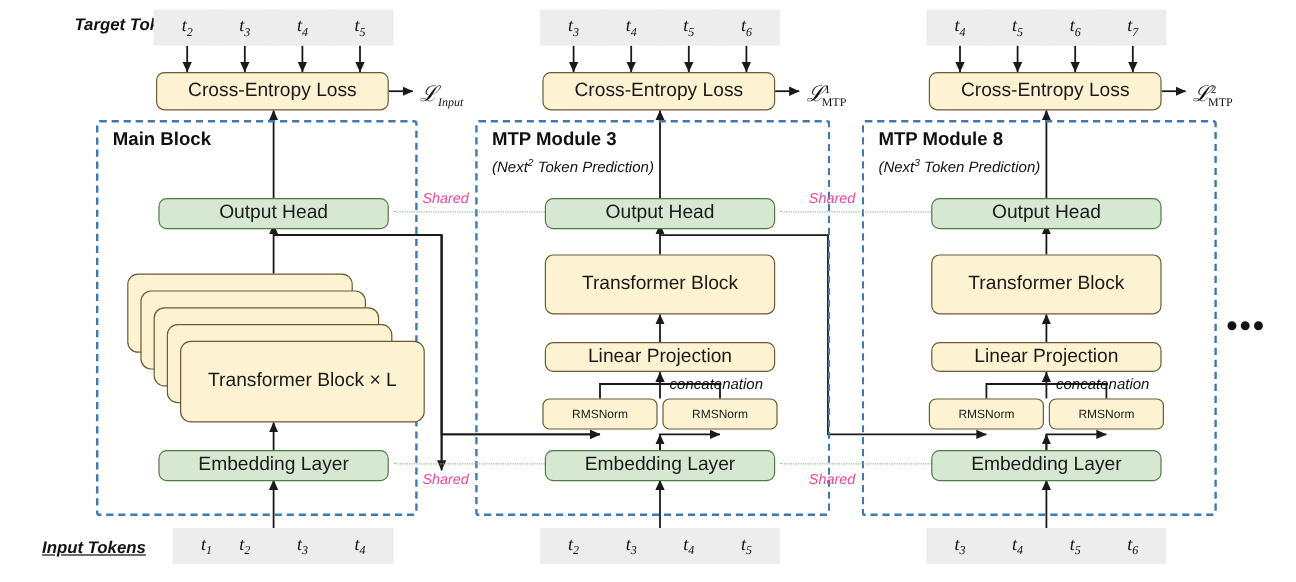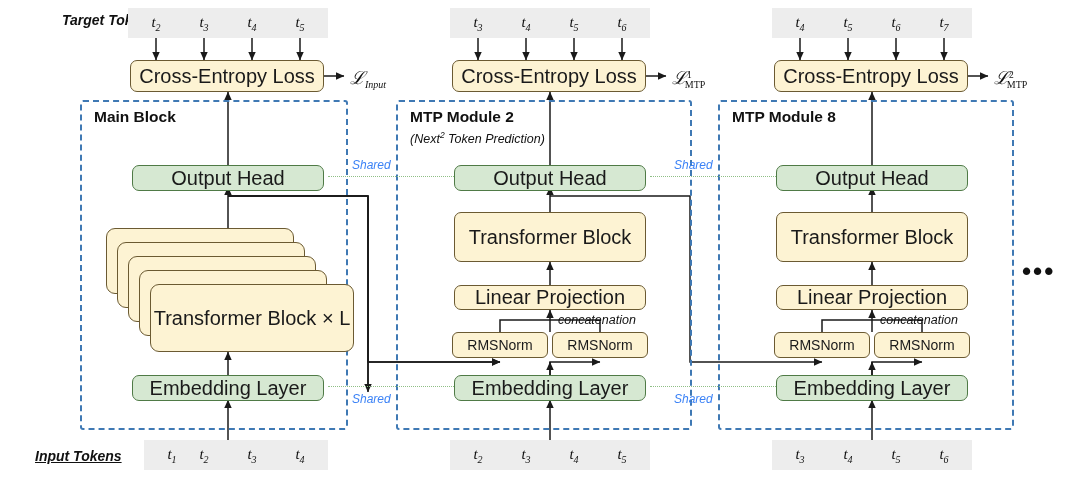--- a/index.html
+++ b/index.html
@@ -14,25 +14,25 @@
 
   
   .tok{position:absolute;background:#ededed;display:flex;align-items:center;
        justify-content:center;font-family:"Liberation Serif","DejaVu Serif",serif;
        font-size:15px;font-style:italic;color:#111;height:30px;}
   .tok i{font-style:italic;}
   .tok sub{font-size:10px;font-style:italic;vertical-align:sub;}
 
   
   .node{position:absolute;display:flex;align-items:center;justify-content:center;
-        border-radius:7px;box-sizing:border-box;font-size:20px;white-space:nowrap;
+        border-radius:7px;box-sizing:border-box;font-size:16px;white-space:nowrap;
         text-align:center;}
   .node.yellow{background:#fdf3d3;border:1.6px solid #6b5a32;}
   .node.green {background:#d6e8d2;border:1.6px solid #4f7a46;}
-  .node.small{font-size:14px;border-radius:6px;}
+  .node.small{font-size:10px;border-radius:6px;}
 
   
   .stackcard{position:absolute;background:#fdf3d3;border:1.6px solid #6b5a32;
              border-radius:9px;box-sizing:border-box;}
 
   
   .frame{position:absolute;border:2px dashed #3f79b4;border-radius:3px;
          box-sizing:border-box;background:transparent;}
   .frame-title{position:absolute;font-weight:700;font-size:15.5px;color:#111;
                white-space:nowrap;}
@@ -43,21 +43,21 @@
   
   .loss{position:absolute;font-family:"Liberation Serif","DejaVu Serif",serif;
         font-size:16px;white-space:nowrap;color:#111;}
   .loss .cal{font-style:italic;font-size:18px;}
   .loss sub{font-size:10px;}
   .loss sup{font-size:9.5px;}
   .loss .sb{font-style:italic;font-size:10px;}
 
   
   .shared-line{position:absolute;height:0;border-top:1.6px dotted #8fbf86;}
-  .shared-label{position:absolute;font-style:italic;font-size:12px;color:#3b82f6;
+  .shared-label{position:absolute;font-style:italic;font-size:12px;color:#ec4899;
                 white-space:nowrap;}
 
   
   .annot{position:absolute;font-style:italic;font-size:12.5px;color:#111;
          white-space:nowrap;}
 
   
   .ellipsis{position:absolute;font-size:26px;font-weight:700;letter-spacing:2px;
             color:#111;line-height:1;}
 
@@ -207,24 +207,25 @@
   <div class="loss" style="left:994px;top:65px;">
     <span class="cal">ℒ</span><sup>2</sup><sub style="margin-left:-7px;">MTP</sub>
   </div>
 
   <div class="frame" style="left:80px;top:100px;width:268px;height:330px;"></div>
   <div class="frame" style="left:396px;top:100px;width:296px;height:330px;"></div>
   <div class="frame" style="left:718px;top:100px;width:296px;height:330px;"></div>
 
   <div class="frame-title" style="left:94px;top:108px;">Main Block</div>
 
-  <div class="frame-title" style="left:410px;top:108px;">MTP Module 2</div>
+  <div class="frame-title" style="left:410px;top:108px;">MTP Module 3</div>
   <div class="frame-sub" style="left:410px;top:130px;"><span>(Next</span><sup>2</sup><span> Token Prediction)</span></div>
 
   <div class="frame-title" style="left:732px;top:108px;">MTP Module 8</div>
+  <div class="frame-sub" style="left:732px;top:130px;"><span>(Next</span><sup>3</sup><span> Token Prediction)</span></div>
 
   <div class="shared-line" style="left:328px;top:176px;width:128px;"></div>
   <div class="shared-label" style="left:352px;top:158px;">Shared</div>
   <div class="shared-line" style="left:650px;top:176px;width:128px;"></div>
   <div class="shared-label" style="left:674px;top:158px;">Shared</div>
 
   <div class="shared-line" style="left:328px;top:386px;width:128px;"></div>
   <div class="shared-label" style="left:352px;top:392px;">Shared</div>
   <div class="shared-line" style="left:650px;top:386px;width:128px;"></div>
   <div class="shared-label" style="left:674px;top:392px;">Shared</div>

